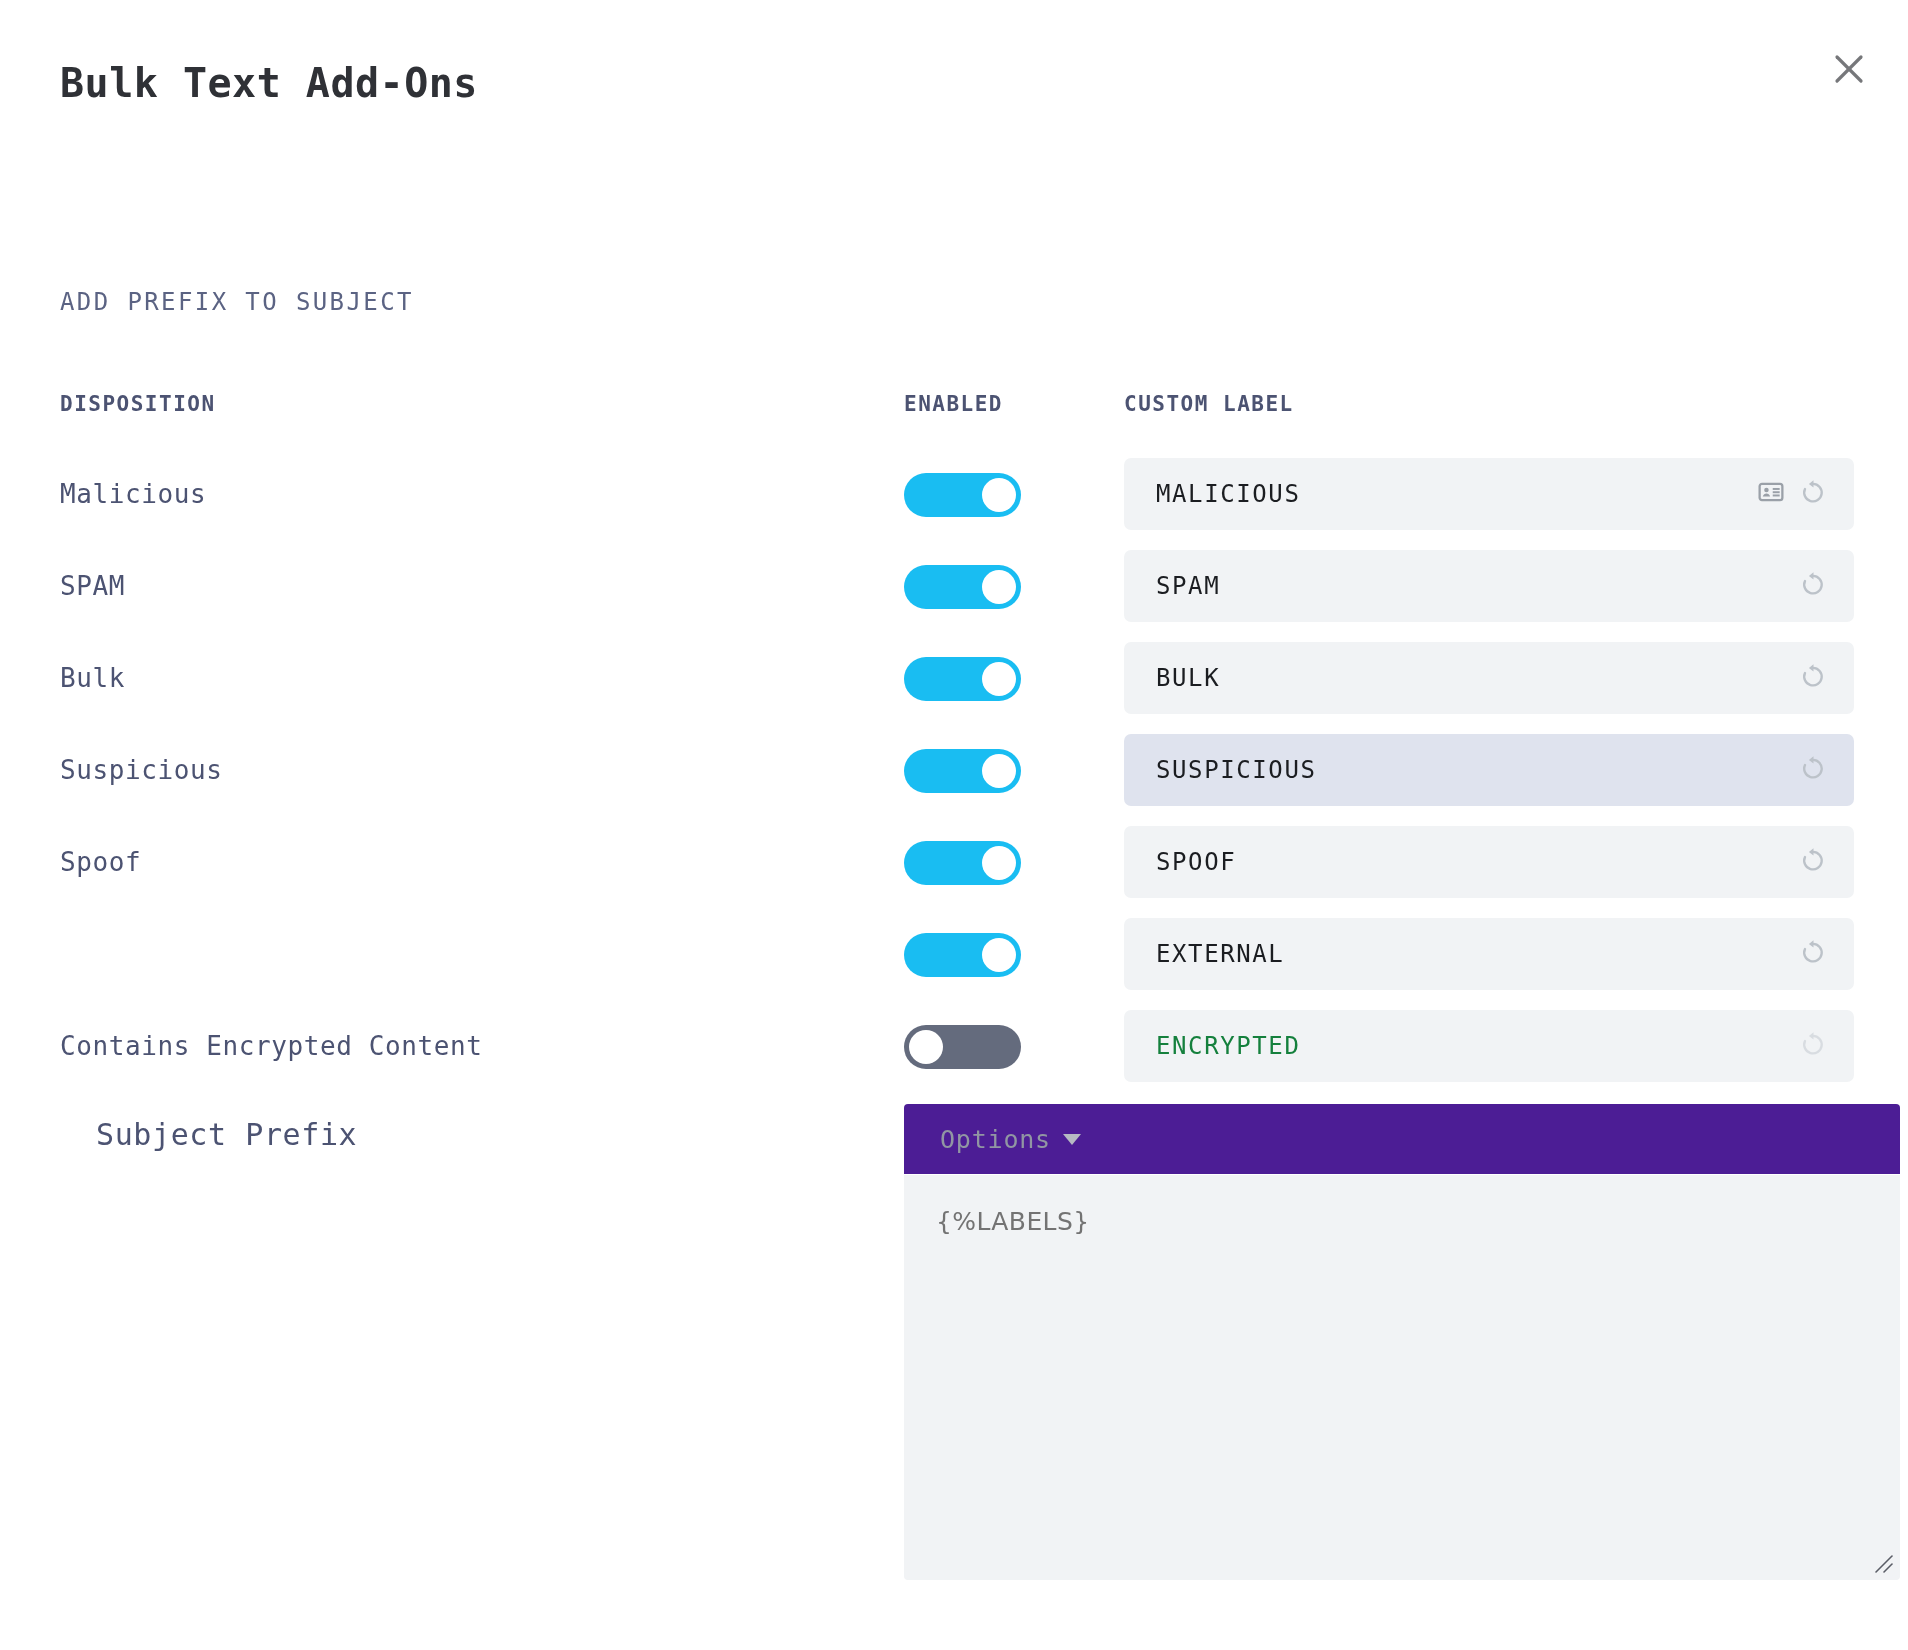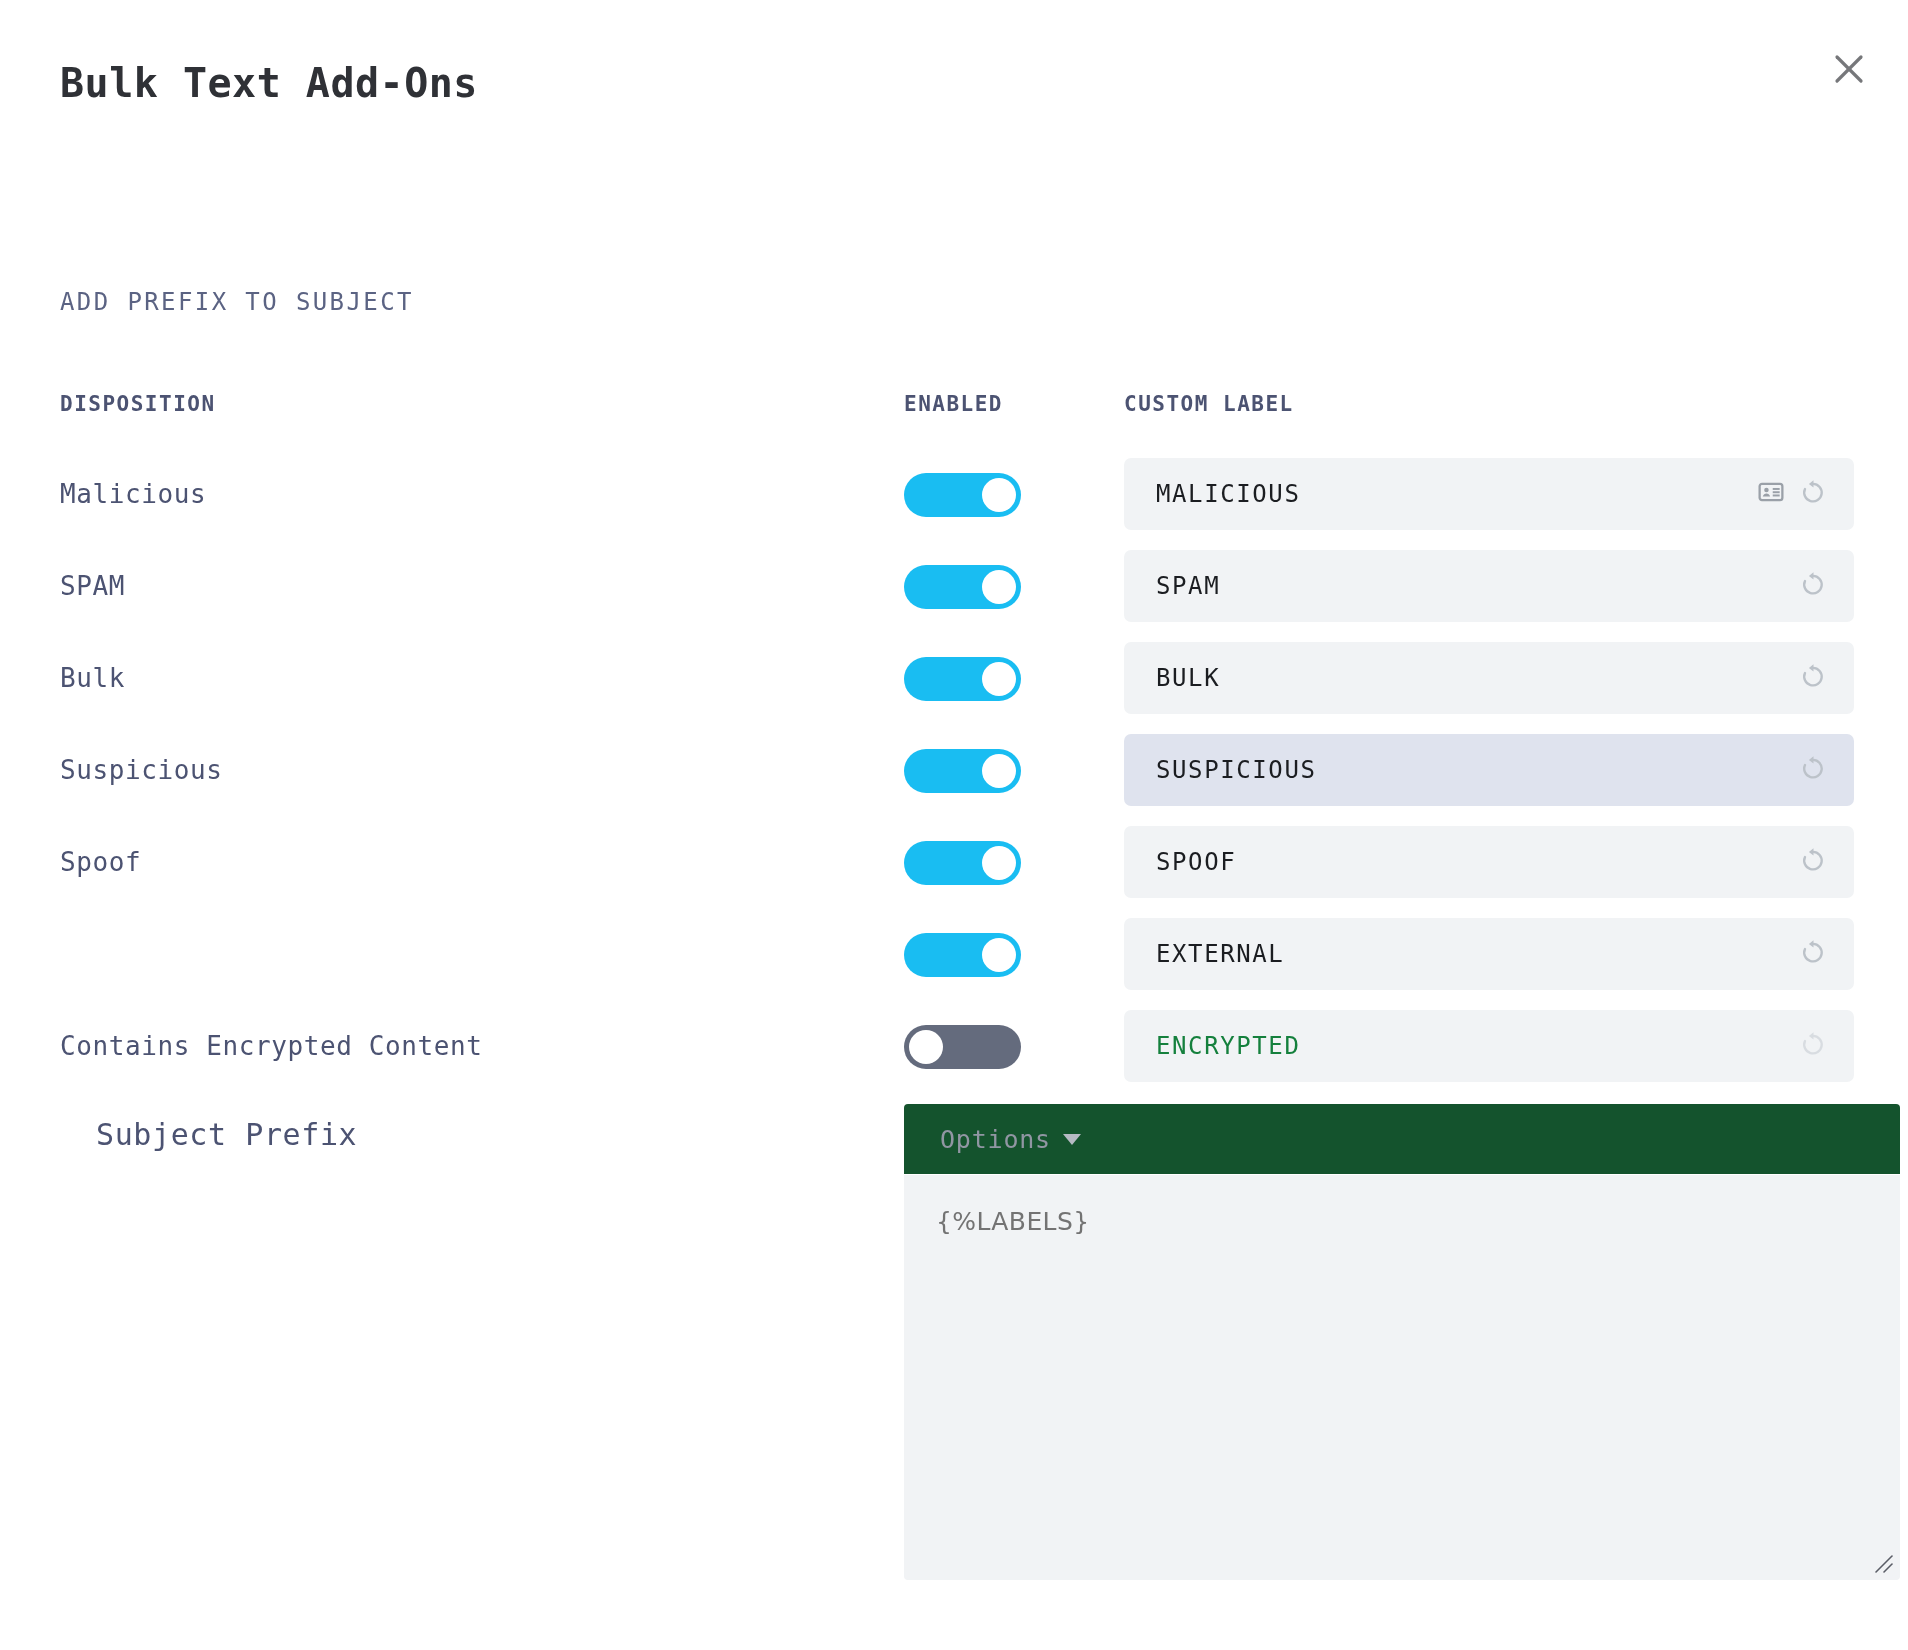--- a/index.html
+++ b/index.html
@@ -166,21 +166,21 @@
     left: 904px;
     top: 1104px;
     width: 996px;
     height: 476px;
   }
   .editor-toolbar {
     position: absolute;
     left: 0; top: 0;
     width: 996px;
     height: 70px;
-    background: #14532d;
+    background: #4c1d95;
     border-radius: 4px 4px 0 0;
     display: flex;
     align-items: center;
   }
   .options-menu {
     display: flex;
     align-items: center;
     gap: 12px;
     margin-left: 36px;
     cursor: pointer;

